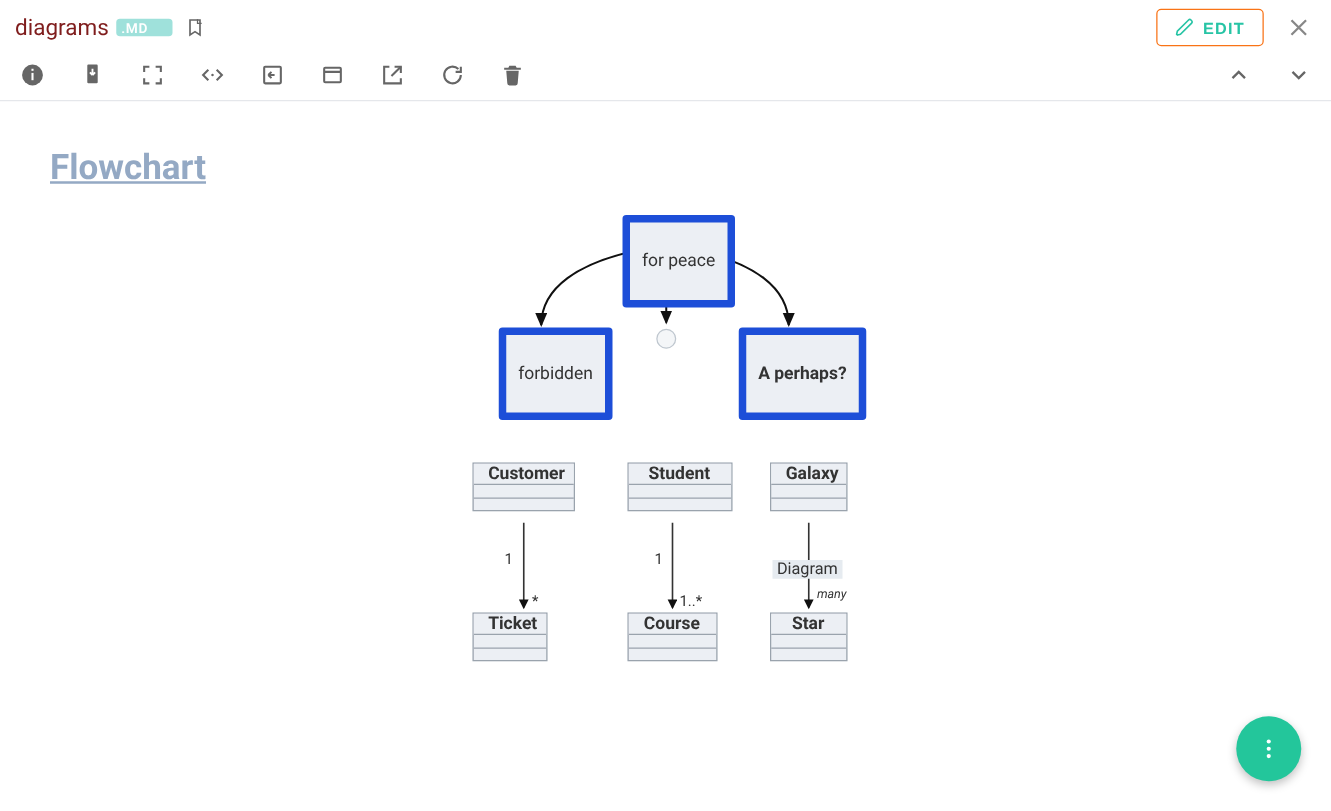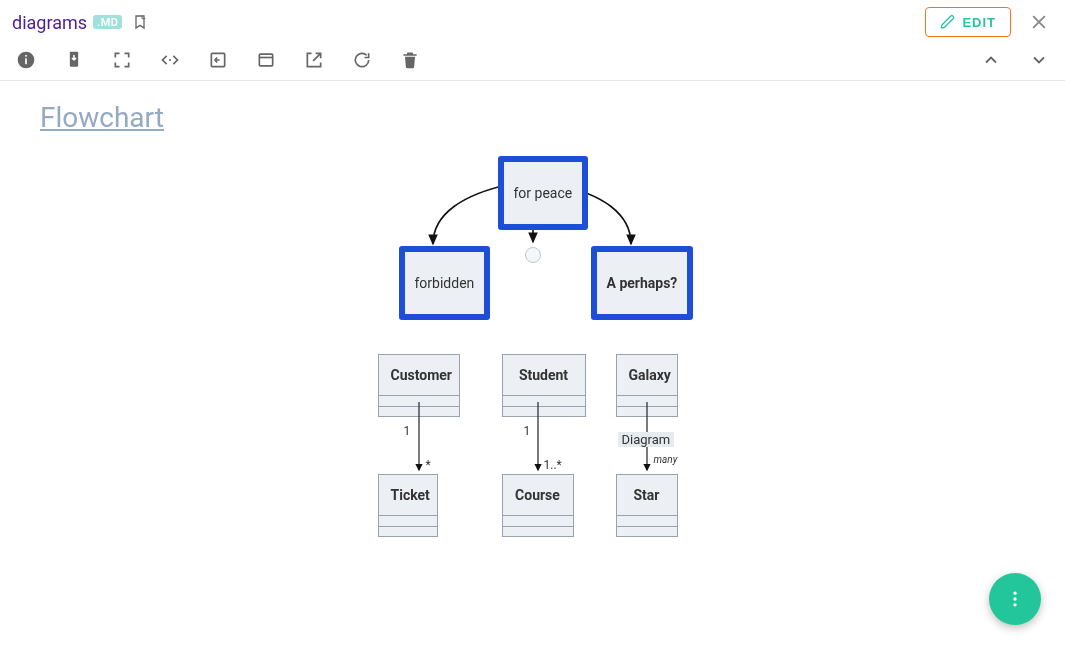--- a/index.html
+++ b/index.html
@@ -1,23 +1,23 @@
 <!DOCTYPE html>
 <html><head>
 <meta charset="utf-8">
 <style>
   * { box-sizing: border-box; }
   html, body { margin:0; padding:0; font-family: -apple-system, BlinkMacSystemFont, "Segoe UI", Roboto, Helvetica, Arial, sans-serif; background:#fff; color:#333; }
   body { width:1065px; height:649px; overflow:hidden; position:relative; }
 
   
   .titlebar { display:flex; align-items:center; height:44px; padding:0 12px; }
-  .title { font-size:18px; color:#4c1d95; }
+  .title { font-size:18px; color:#7f1d1d; }
   .md-badge {
-    display:inline-block; margin-left:6px; padding:1px 4px 0 4px;
+    display:inline-block; margin-left:6px; padding:1px 20px 0 4px;
     font-size:11px; font-weight:600; letter-spacing:0.5px;
     background:#9fe1db; color:#fff; border-radius:3px; vertical-align:middle;
   }
   .bookmark-icon { margin-left:10px; color:#666; display:inline-flex; }
   .titlebar-spacer { flex:1; }
   .edit-btn {
     display:inline-flex; align-items:center; gap:6px;
     border:1px solid #f97316; color:#27c4a5; background:#fff;
     font-size:13px; font-weight:600; letter-spacing:1px;
     padding:6px 14px; border-radius:4px; cursor:pointer;
@@ -31,21 +31,21 @@
     display:flex; align-items:center; gap:28px;
     padding:6px 16px 10px 16px;
     border-bottom:1px solid #e5e7eb;
   }
   .toolbar .tb { color:#666; cursor:pointer; display:inline-flex; }
   .toolbar-spacer { flex:1; }
 
   
   .content { padding:10px 40px 0 40px; height:calc(100% - 44px - 46px); overflow:auto; }
   h1.section {
-    font-size:28px; font-weight:400; margin:10px 0 20px 0;
+    font-size:28px; font-weight:700; margin:26px 0 20px 0;
     color:#94a9c4; text-decoration:underline;
   }
 
   
   .diagram-wrap { position:relative; margin:0 auto; }
 
   
   .flow-wrap { width:280px; height:140px; margin:20px auto 60px auto; }
   .fnode {
     position:absolute; background:#eceff4; border:6px solid #1d4ed8;
@@ -57,21 +57,21 @@
     border-radius:50%; background:#f4f6f8;
   }
 
   
   .class-wrap { width:310px; height:190px; margin:20px auto 40px auto; position:relative; }
   .cbox {
     position:absolute; background:#eceff4; border:1px solid #9aa3ad;
     font-size:14px; color:#333;
   }
   .cbox .chead {
-    text-align:center; font-weight:700; padding:12px 12px;
+    text-align:center; font-weight:700; padding:0 12px;
     border-bottom:1px solid #9aa3ad; background:#eceff4;
   }
   .cbox .csec { height:10px; }
   .cbox .csec + .csec { border-top:1px solid #9aa3ad; }
 
   .multlabel {
     position:absolute; font-size:12px; color:#333;
   }
   .assoclabel {
     position:absolute; font-size:13px; color:#333;

